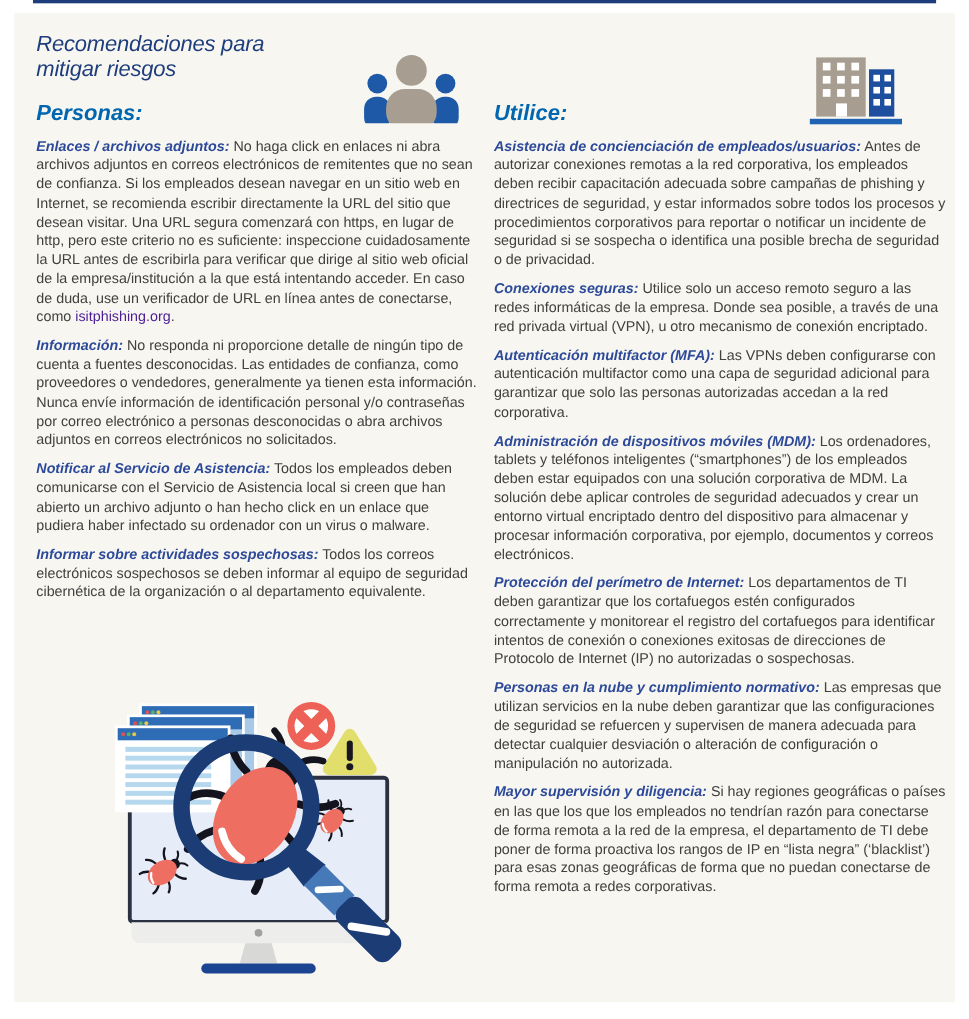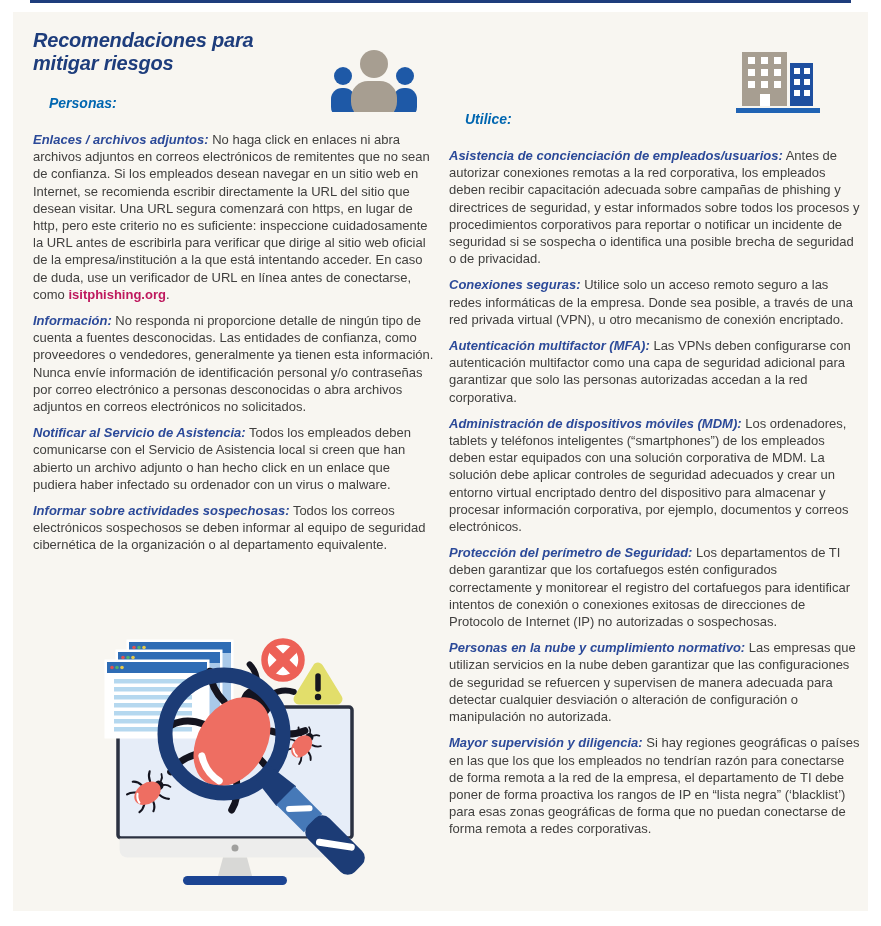--- a/index.html
+++ b/index.html
@@ -7,31 +7,31 @@
     width:881px;height:926px;position:relative;background:#ffffff;
     font-family:"Liberation Sans", sans-serif;
     -webkit-font-smoothing:antialiased;
   }
   .top-rule{position:absolute;left:30px;top:0;width:821px;height:3px;background:#1e3d7c;}
   .card{position:absolute;left:13px;top:12px;width:855px;height:899px;background:#f8f6f1;}
   .col{position:absolute;}
   .col-left{left:20px;top:17px;width:403px;}
   .col-right{left:436px;top:80px;width:412px;}
   .doc-title{
-    color:#1e3d7c;font-size:20px;font-weight:bold;font-style:italic;
+    color:#1e3d7c;font-size:20px;font-weight:normal;font-style:italic;
     line-height:23px;letter-spacing:-0.2px;margin:0;
   }
   .section-heading{
-    color:#0066b0;font-size:14px;font-weight:bold;font-style:italic;
-    line-height:23px;margin:16px;
+    color:#0066b0;font-size:20px;font-weight:bold;font-style:italic;
+    line-height:23px;margin:0;
   }
   .col-left .section-heading{margin-top:17px;}
   .para{font-size:13px;line-height:17.2px;color:#41403f;margin:9px 0 0 0;}
   .lead{font-weight:bold;font-style:italic;color:#2c4a99;}
-  .boldtail{font-weight:bold;color:#be185d;}
+  .boldtail{font-weight:normal;color:#4c1d95;}
   .icon-abs{position:absolute;}
   .people-icon{left:317px;top:36px;}
   .buildings-icon{left:723px;top:40px;}
   .illustration{left:82px;top:618px;}
 </style>
 </head>
 <body>
 
 <div class="card">
 
@@ -74,21 +74,21 @@
     </p>
     <p class="para">
       <span class="lead">Autenticación multifactor (MFA):</span>
       <span>Las VPNs deben configurarse con autenticación multifactor como una capa de seguridad adicional para garantizar que solo las personas autorizadas accedan a la red corporativa.</span>
     </p>
     <p class="para">
       <span class="lead">Administración de dispositivos móviles (MDM):</span>
       <span>Los ordenadores, tablets y teléfonos inteligentes (“smartphones”) de los empleados deben estar equipados con una solución corporativa de MDM. La solución debe aplicar controles de seguridad adecuados y crear un entorno virtual encriptado dentro del dispositivo para almacenar y procesar información corporativa, por ejemplo, documentos y correos electrónicos.</span>
     </p>
     <p class="para">
-      <span class="lead">Protección del perímetro de Seguridad:</span>
+      <span class="lead">Protección del perímetro de Internet:</span>
       <span>Los departamentos de TI deben garantizar que los cortafuegos estén configurados correctamente y monitorear el registro del cortafuegos para identificar intentos de conexión o conexiones exitosas de direcciones de Protocolo de Internet (IP) no autorizadas o sospechosas.</span>
     </p>
     <p class="para">
       <span class="lead">Personas en la nube y cumplimiento normativo:</span>
       <span>Las empresas que utilizan servicios en la nube deben garantizar que las configuraciones de seguridad se refuercen y supervisen de manera adecuada para detectar cualquier desviación o alteración de configuración o manipulación no autorizada.</span>
     </p>
     <p class="para">
       <span class="lead">Mayor supervisión y diligencia:</span>
       <span>Si hay regiones geográficas o países en las que los que los empleados no tendrían razón para conectarse de forma remota a la red de la empresa, el departamento de TI debe poner de forma proactiva los rangos de IP en “lista negra” (‘blacklist’) para esas zonas geográficas de forma que no puedan conectarse de forma remota a redes corporativas.</span>
     </p>

